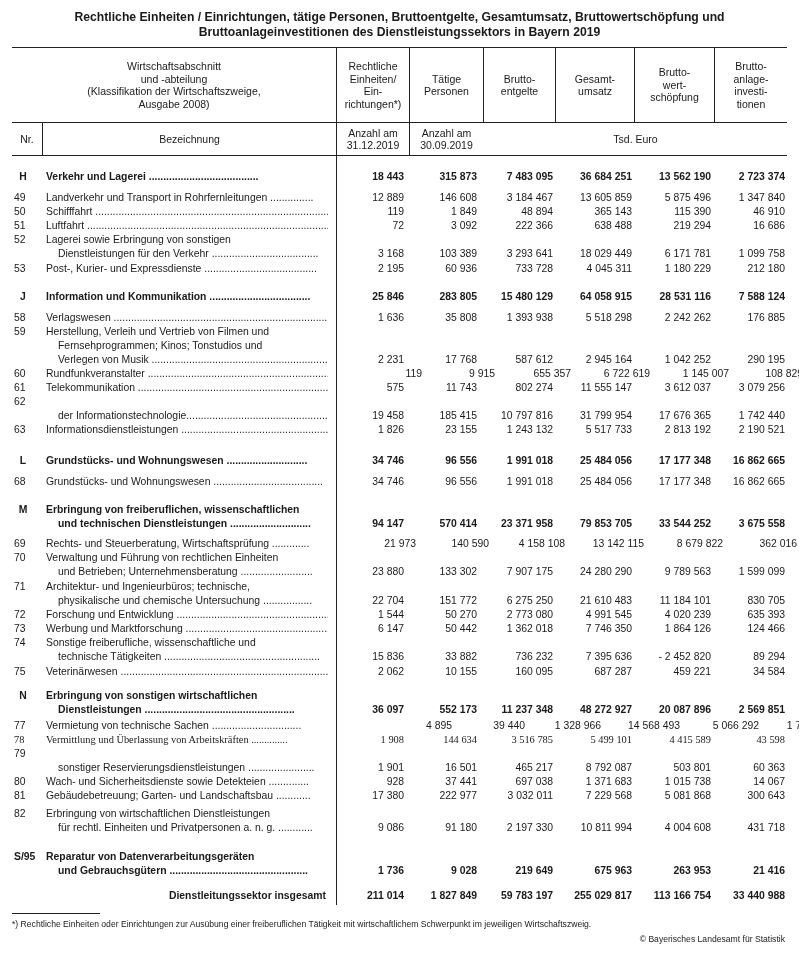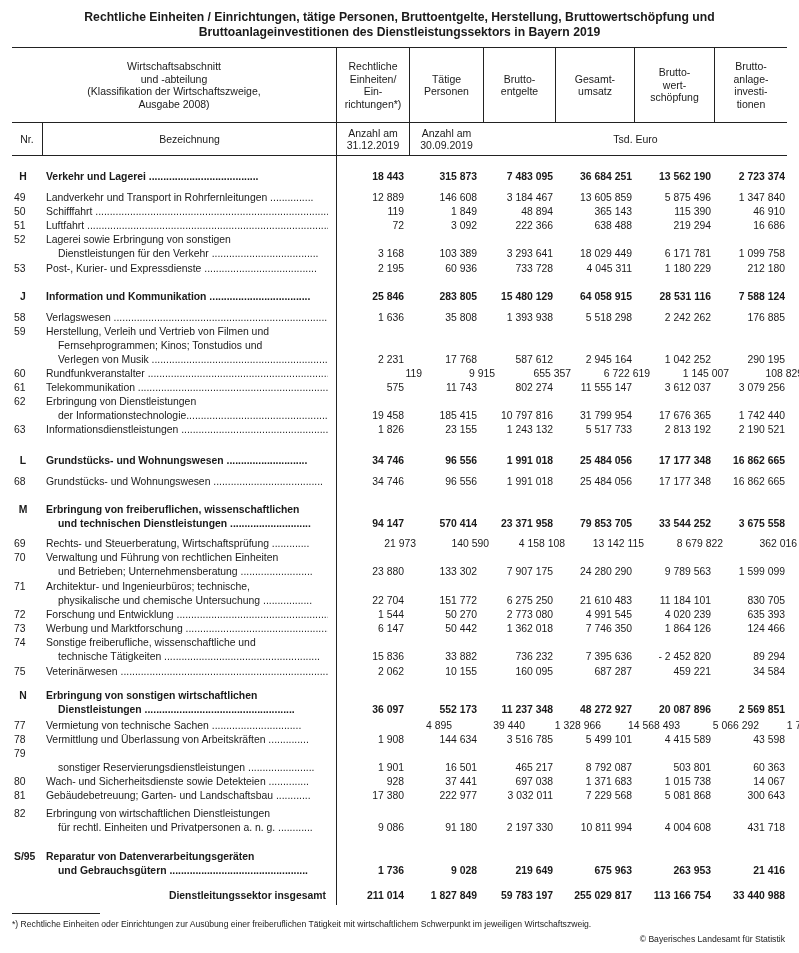--- a/index.html
+++ b/index.html
@@ -27,21 +27,21 @@
   .c5 { right:calc(799px - 785px); }
   .total-lbl { position:absolute; right:calc(799px - 326px); font-weight:bold; }
   .footnote-rule { position:absolute; left:12px; width:88px; top:913px; border-top:1px solid #222; }
   .footnote { position:absolute; left:12px; top:919px; font-size:8.6px; }
   .copyright { position:absolute; right:14px; top:934px; font-size:8.6px; }
 </style>
 </head>
 <body>
 
 <div class="title">
-  <div>Rechtliche Einheiten / Einrichtungen, tätige Personen, Bruttoentgelte, Herstellung, Bruttowertschöpfung und</div>
+  <div>Rechtliche Einheiten / Einrichtungen, tätige Personen, Bruttoentgelte, Gesamtumsatz, Bruttowertschöpfung und</div>
   <div>Bruttoanlageinvestitionen des Dienstleistungssektors in Bayern 2019</div>
 </div>
 
 <div class="hline" style="top:47px;"></div>
 <div class="hline" style="top:122px;"></div>
 <div class="hline" style="top:155px;"></div>
 <div class="vline" style="left:42px; top:122px; height:33px;"></div>
 <div class="vline thick" style="left:336px; top:47px; height:858px;"></div>
 <div class="vline" style="left:409px; top:47px; height:108px;"></div>
 <div class="vline" style="left:483px; top:47px; height:75px;"></div>
@@ -219,21 +219,20 @@
       <span class="lbl">Telekommunikation ......................................................................</span>
       <span class="val c0">575</span>
       <span class="val c1">11 743</span>
       <span class="val c2">802 274</span>
       <span class="val c3">11 555 147</span>
       <span class="val c4">3 612 037</span>
       <span class="val c5">3 079 256</span>
     </div>
     <div class="row" style="top: 395px;">
       <span class="nr">62</span>
-      <span class="lbl">Erbringung von Dienstleistungen</span>
     </div>
     <div class="row" style="top: 409px;">
       <span class="lbl indent">der Informationstechnologie......................................................</span>
       <span class="val c0">19 458</span>
       <span class="val c1">185 415</span>
       <span class="val c2">10 797 816</span>
       <span class="val c3">31 799 954</span>
       <span class="val c4">17 676 365</span>
       <span class="val c5">1 742 440</span>
     </div>
@@ -375,21 +374,21 @@
     <div class="row" style="top: 719px; padding-left: 48px;">
       <span class="nr">77</span>
       <span class="lbl">Vermietung von technische Sachen ...............................</span>
       <span class="val c0">4 895</span>
       <span class="val c1">39 440</span>
       <span class="val c2">1 328 966</span>
       <span class="val c3">14 568 493</span>
       <span class="val c4">5 066 292</span>
       <span class="val c5">1 719 462</span>
     </div>
-    <div class="row" style="top: 733px;">
+    <div class="row" style="top: 733px; font-family: Liberation Serif, serif;">
       <span class="nr">78</span>
       <span class="lbl">Vermittlung und Überlassung von Arbeitskräften ..............</span>
       <span class="val c0">1 908</span>
       <span class="val c1">144 634</span>
       <span class="val c2">3 516 785</span>
       <span class="val c3">5 499 101</span>
       <span class="val c4">4 415 589</span>
       <span class="val c5">43 598</span>
     </div>
     <div class="row" style="top: 747px;">

